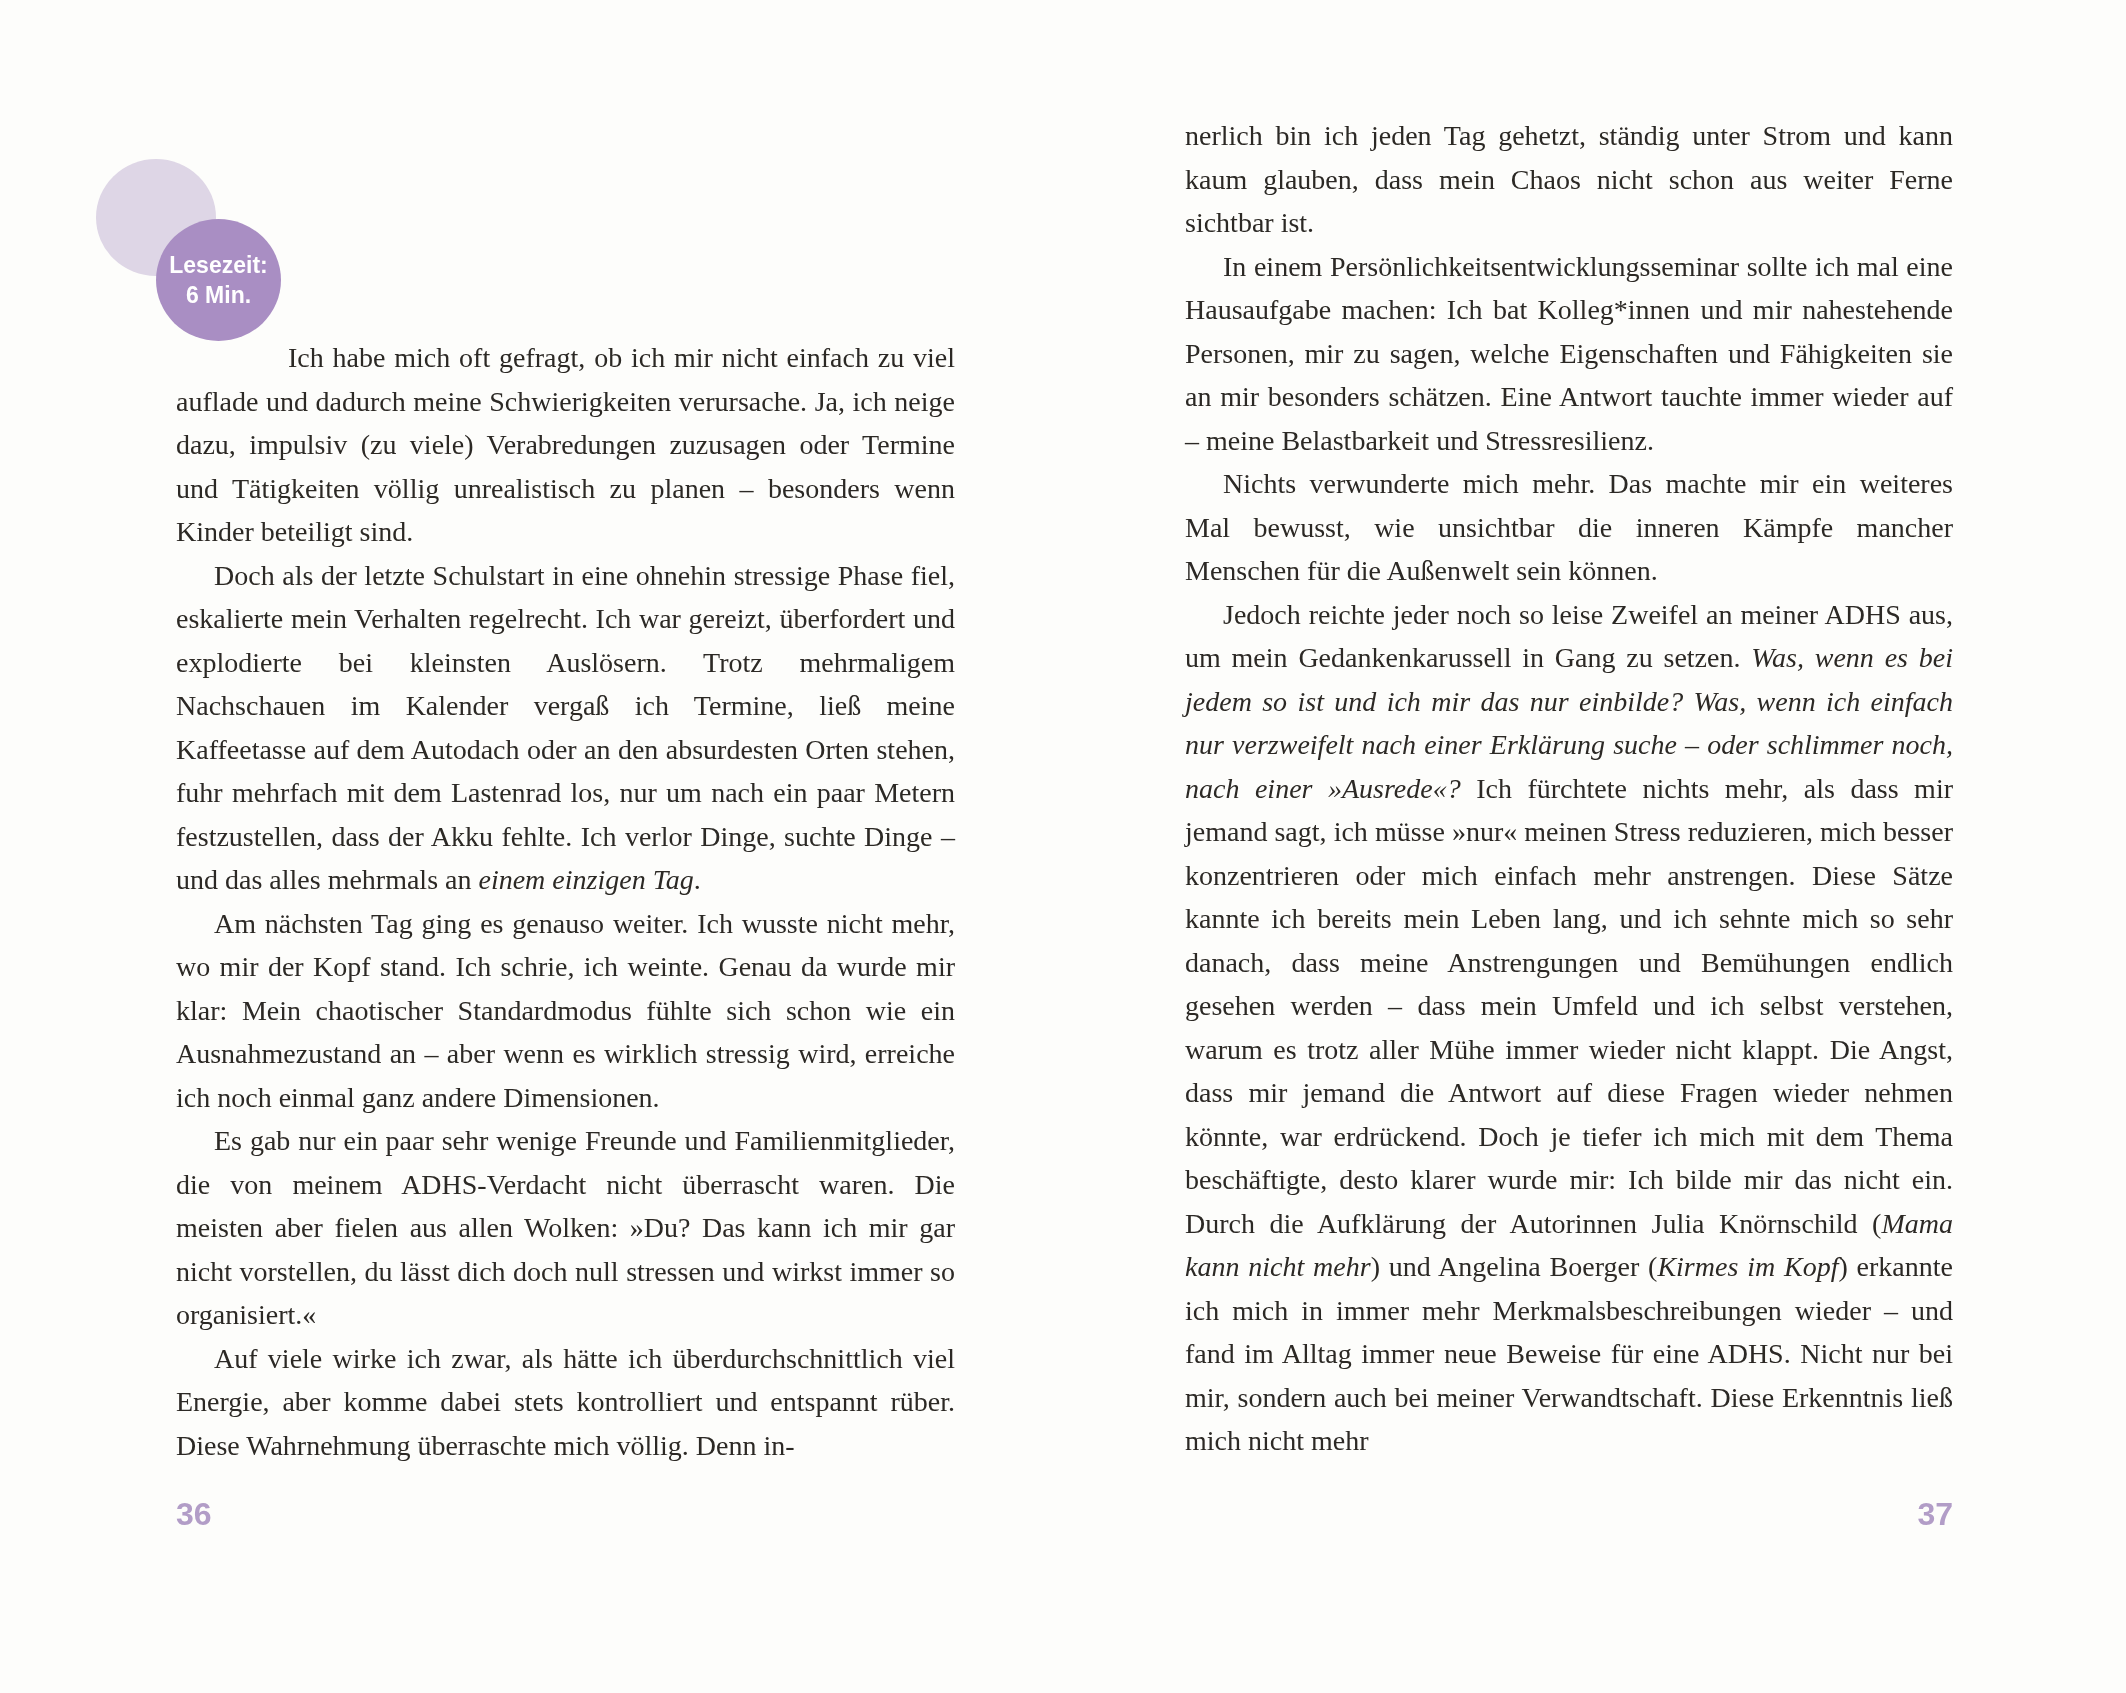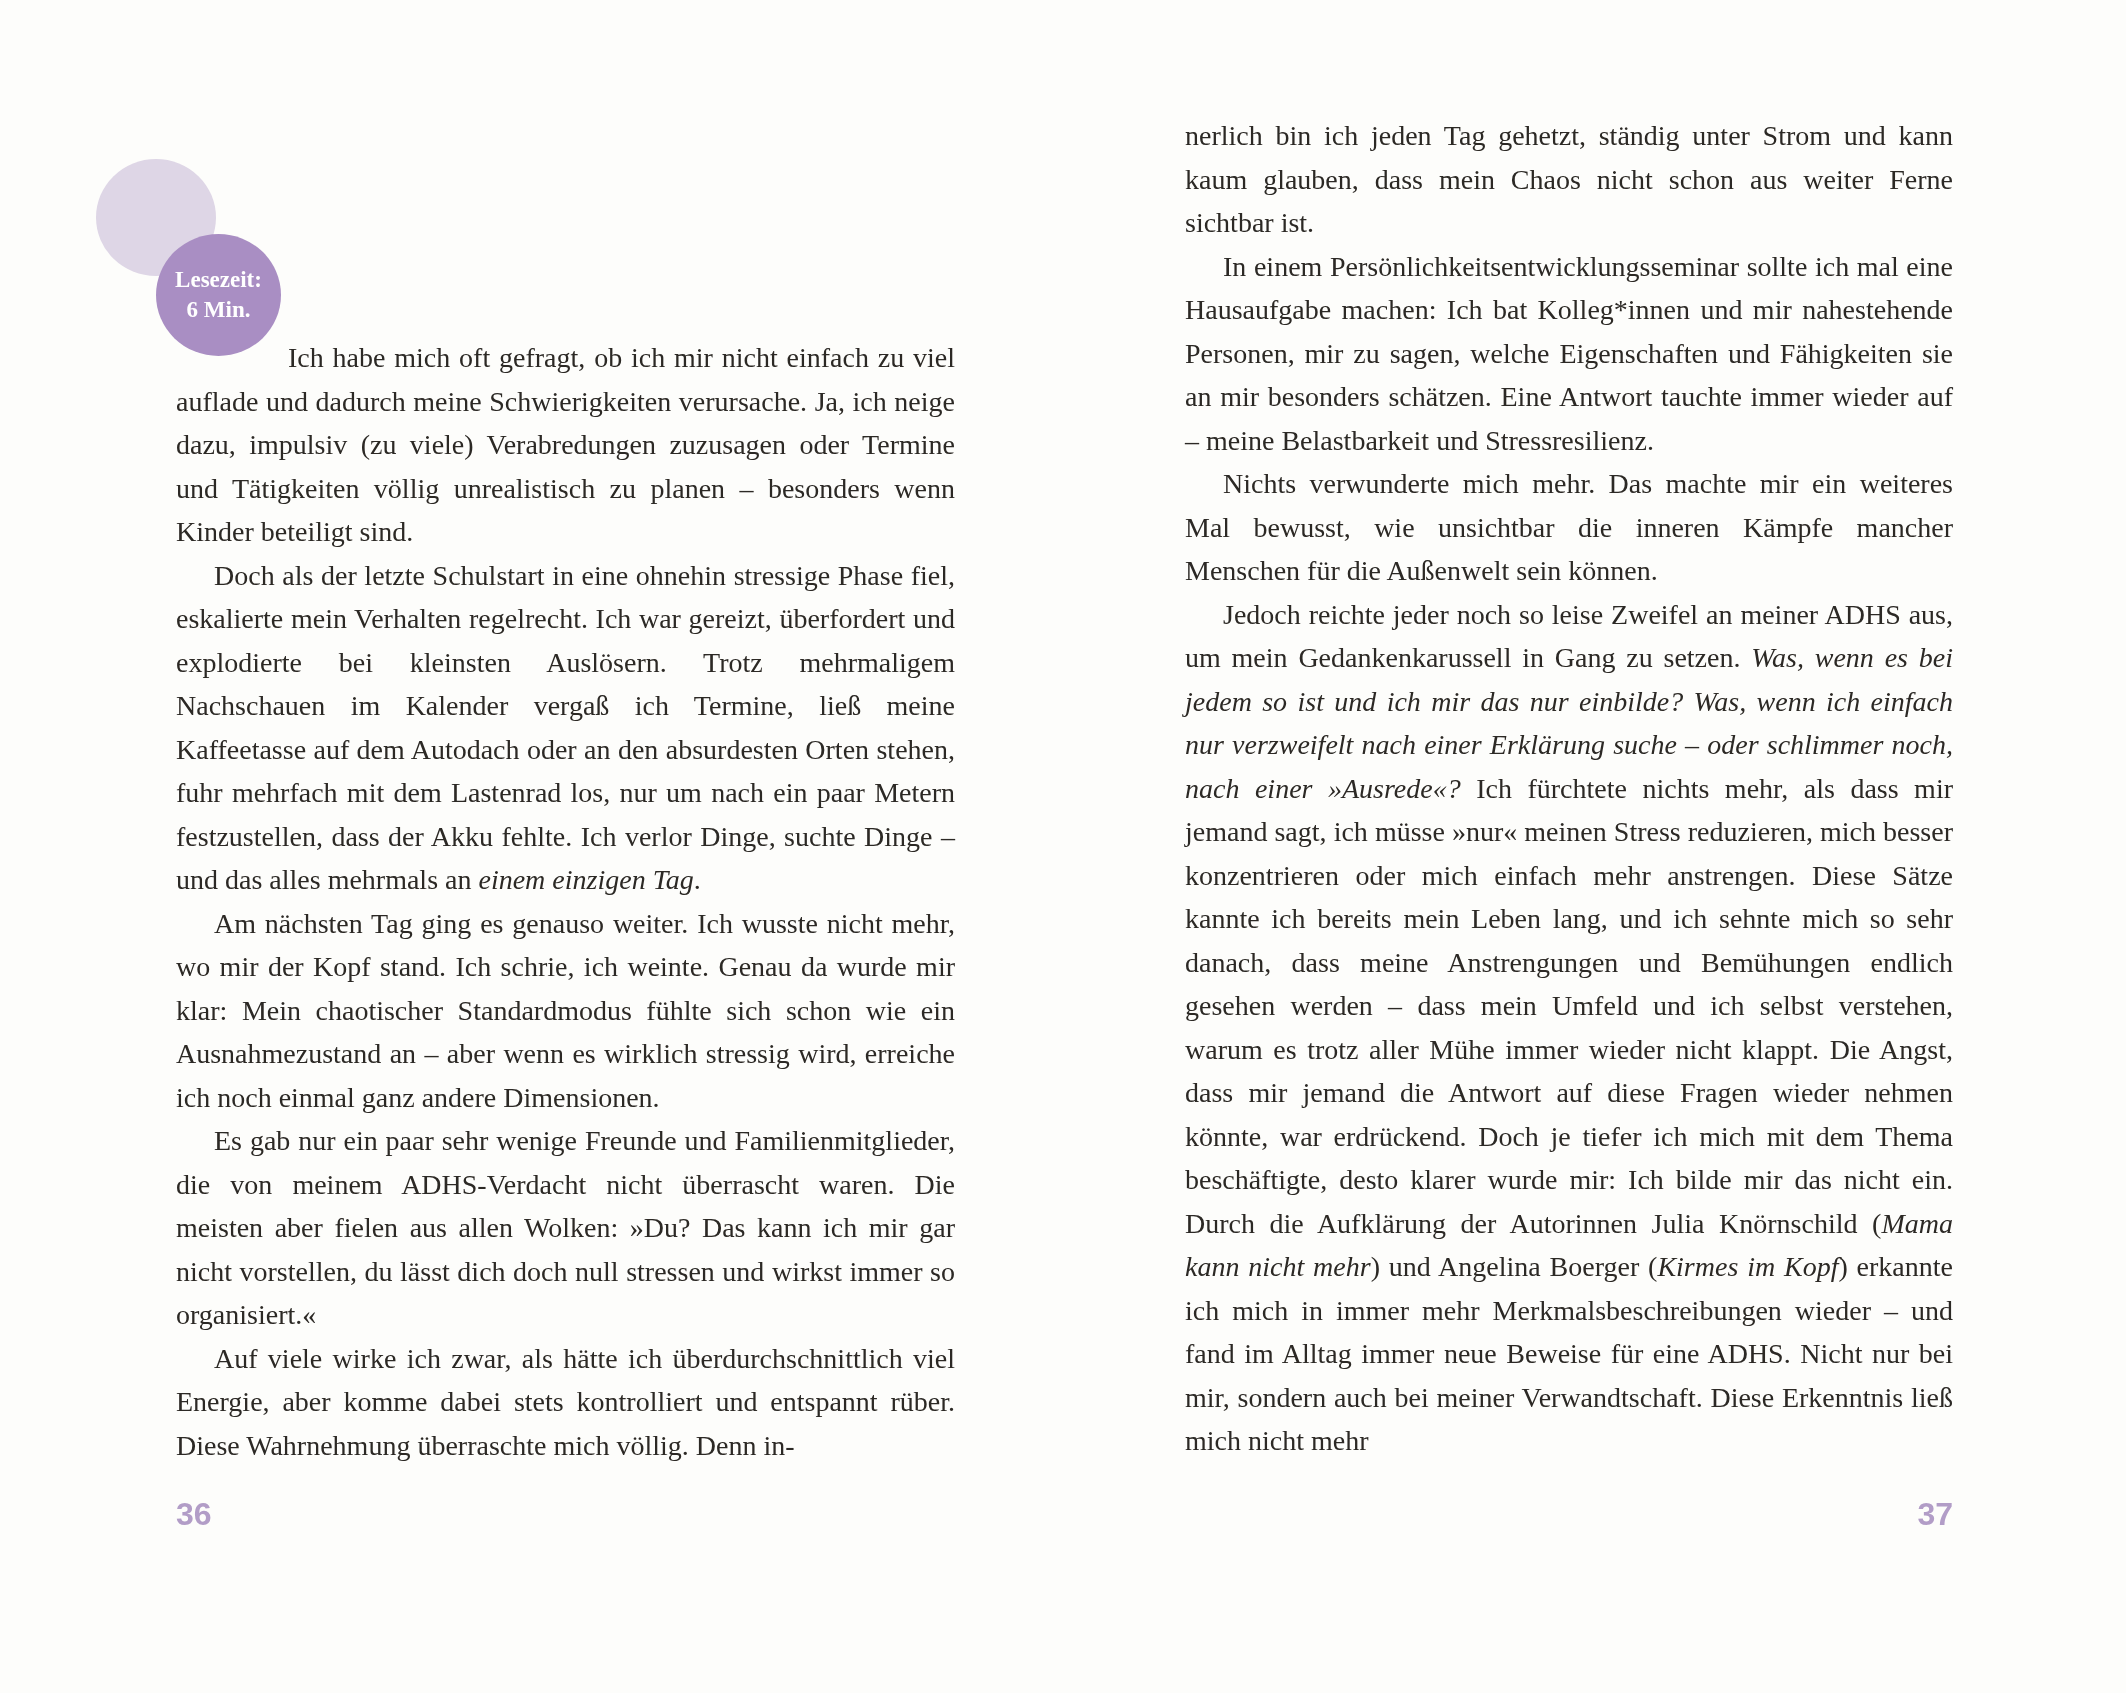--- a/index.html
+++ b/index.html
@@ -22,32 +22,32 @@
     top: 159px;
     width: 120px;
     height: 117px;
     border-radius: 50%;
     background: var(--decor, #ded6e6);
     z-index: 1;
   }
   .badge {
     position: absolute;
     left: 156px;
-    top: 234px;
+    top: 219px;
     width: 125px;
     height: 122px;
     border-radius: 50%;
     background: var(--badge, #a98ec3);
     z-index: 2;
     display: flex;
     flex-direction: column;
     align-items: center;
     justify-content: center;
     color: #ffffff;
-    font-family: Liberation Serif, serif;
+    font-family: Liberation Sans, sans-serif;
     font-weight: bold;
     font-size: 23px;
     line-height: 30px;
     text-align: center;
   }
   
   .headline {
     position: absolute;
     left: 176px;
     top: 124px;

